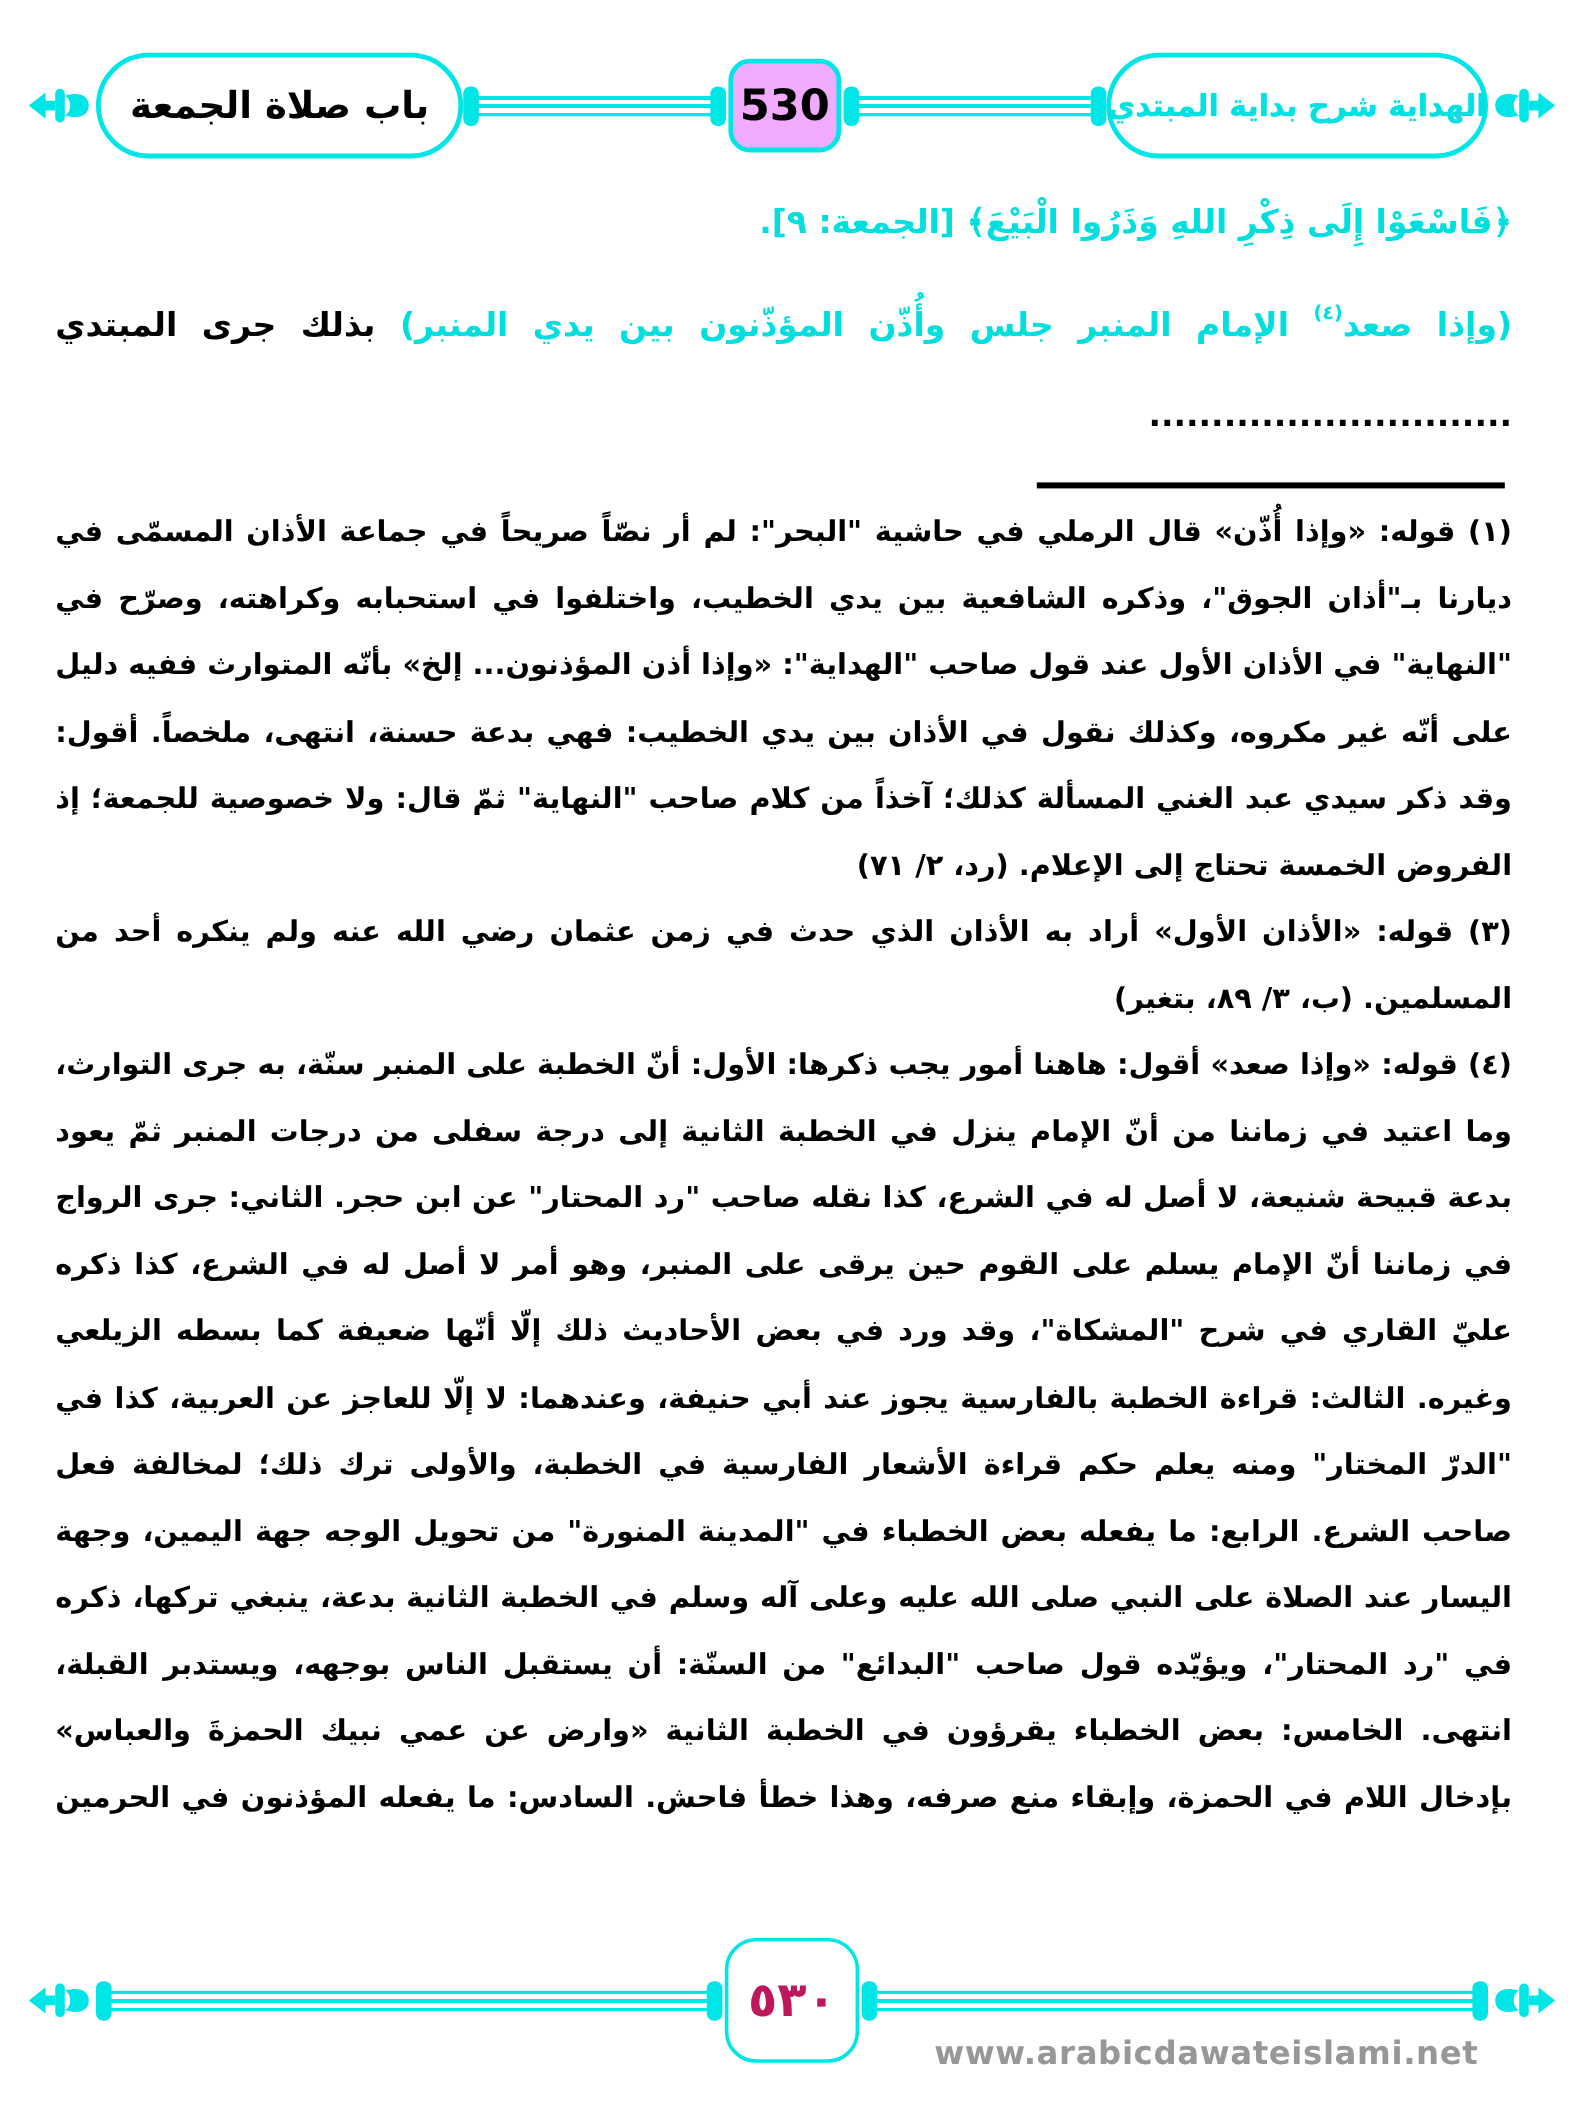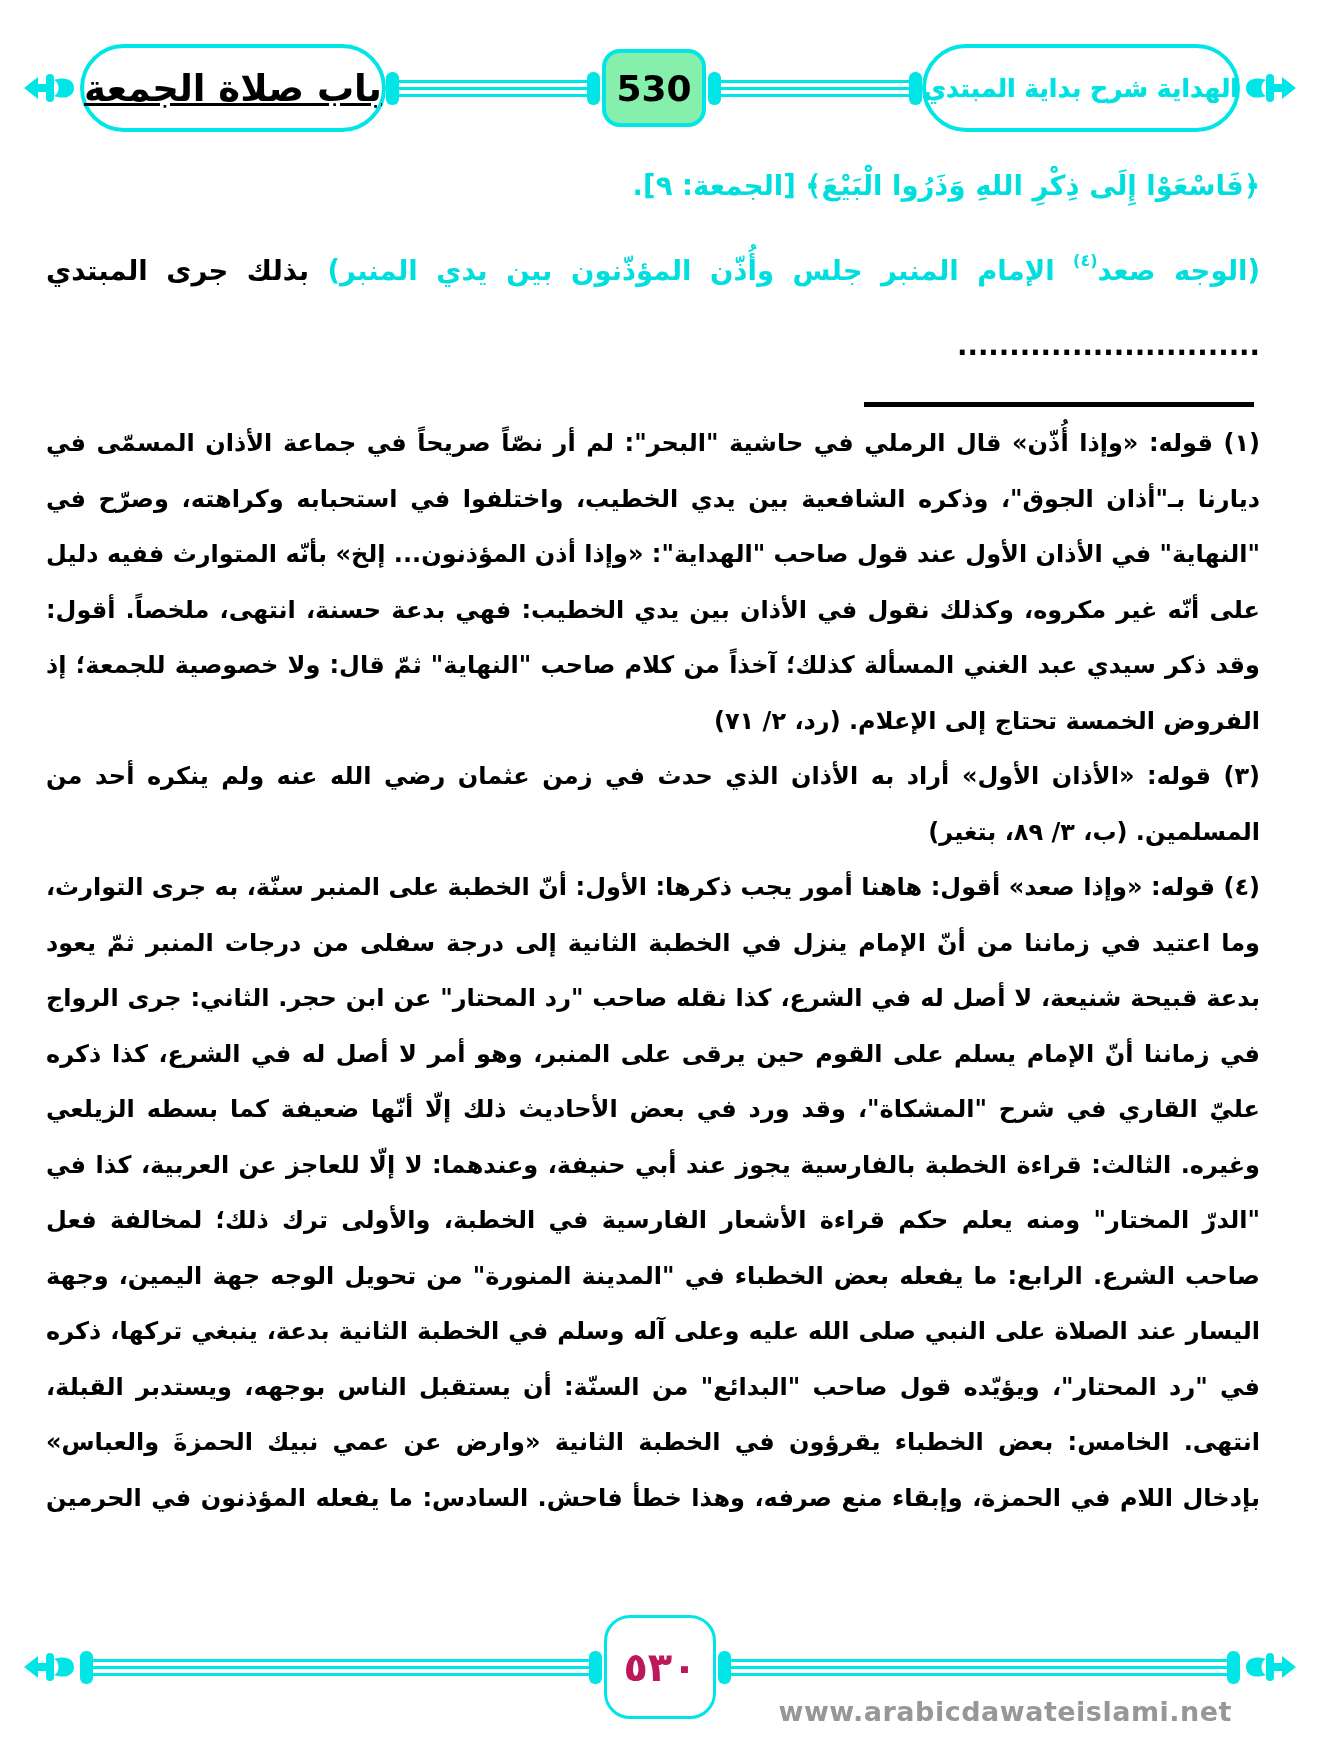--- a/index.html
+++ b/index.html
@@ -32,31 +32,31 @@
   .rule::before { left:-2px; }
   .rule::after { right:-2px; }
 
   .cartouche {
     flex:0 0 auto; height:88px; border:4px solid #00e6e6; border-radius:46px;
     background:#fff; display:flex; align-items:center; justify-content:center;
     padding:0 26px;
   }
   .chapter-cartouche { width:306px; }
   .chapter-cartouche span {
-    font-size:37px; font-weight:bold; color:#000; direction:rtl; white-space:nowrap;text-decoration:underline;
+    font-size:31px; font-weight:bold; color:#000; direction:rtl; white-space:nowrap;
   }
   .book-cartouche { width:318px; }
   .book-cartouche span {
     font-size:25px; font-weight:bold; color:#00e2e2; direction:rtl; white-space:nowrap;
     text-shadow:0 0 1px #00cccc;
   }
 
   .pagebox {
-    flex:0 0 auto; width:104px; height:78px; border:4px solid #00e6e6;
-    border-radius:18px; background:#86efac; display:flex; align-items:center;
+    flex:0 0 auto; width:94px; height:78px; border:4px solid #00e6e6;
+    border-radius:18px; background:#f0abfc; display:flex; align-items:center;
     justify-content:center; margin:0 2px;
   }
   .pagebox span { font-size:36px; font-weight:bold; color:#000; }
 
   .pagebox-footer {
     flex:0 0 auto; width:112px; height:104px; border:3px solid #00e6e6;
     border-radius:26px; background:#fff; display:flex; align-items:center;
     justify-content:center; margin:0 2px;
   }
   .pagebox-footer span { font-size:40px; font-weight:bold; color:#be185d; }
@@ -131,21 +131,21 @@
       <rect class="cy" x="26" y="6" width="8" height="28" rx="4"></rect>
       <path class="cy" d="M26 12 C14 8 6 12 6 20 C6 28 14 32 26 28 C20 26 20 14 26 12 Z"></path>
     </svg>
   </div>
 </div>
 
 <div class="matn">
 
   <p><span class="teal">﴿فَاسْعَوْا إِلَى ذِكْرِ اللهِ وَذَرُوا الْبَيْعَ﴾ [الجمعة: ٩].</span></p>
 
-  <p><span class="teal">(الوجه صعد</span><span class="sup-mark">(٤)</span><span class="teal"> الإمام المنبر جلس وأُذّن المؤذّنون بين يدي المنبر)</span><span> بذلك جرى المبتدي </span><span class="dots">.............................</span></p>
+  <p><span class="teal">(وإذا صعد</span><span class="sup-mark">(٤)</span><span class="teal"> الإمام المنبر جلس وأُذّن المؤذّنون بين يدي المنبر)</span><span> بذلك جرى المبتدي </span><span class="dots">.............................</span></p>
 </div>
 
 <div class="footnote-rule"></div>
 
 <div class="footnotes">
   <p>(١) قوله: «وإذا أُذّن» قال الرملي في حاشية "البحر": لم أر نصّاً صريحاً في جماعة الأذان المسمّى في ديارنا بـ"أذان الجوق"، وذكره الشافعية بين يدي الخطيب، واختلفوا في استحبابه وكراهته، وصرّح في "النهاية" في الأذان الأول عند قول صاحب "الهداية": «وإذا أذن المؤذنون... إلخ» بأنّه المتوارث ففيه دليل على أنّه غير مكروه، وكذلك نقول في الأذان بين يدي الخطيب: فهي بدعة حسنة، انتهى، ملخصاً. أقول: وقد ذكر سيدي عبد الغني المسألة كذلك؛ آخذاً من كلام صاحب "النهاية" ثمّ قال: ولا خصوصية للجمعة؛ إذ الفروض الخمسة تحتاج إلى الإعلام. (رد، ٢/ ٧١)</p>
   <p>(٣) قوله: «الأذان الأول» أراد به الأذان الذي حدث في زمن عثمان رضي الله عنه ولم ينكره أحد من المسلمين. (ب، ٣/ ٨٩، بتغير)</p>
   <p>(٤) قوله: «وإذا صعد» أقول: هاهنا أمور يجب ذكرها: الأول: أنّ الخطبة على المنبر سنّة، به جرى التوارث، وما اعتيد في زماننا من أنّ الإمام ينزل في الخطبة الثانية إلى درجة سفلى من درجات المنبر ثمّ يعود بدعة قبيحة شنيعة، لا أصل له في الشرع، كذا نقله صاحب "رد المحتار" عن ابن حجر. الثاني: جرى الرواج في زماننا أنّ الإمام يسلم على القوم حين يرقى على المنبر، وهو أمر لا أصل له في الشرع، كذا ذكره عليّ القاري في شرح "المشكاة"، وقد ورد في بعض الأحاديث ذلك إلّا أنّها ضعيفة كما بسطه الزيلعي وغيره. الثالث: قراءة الخطبة بالفارسية يجوز عند أبي حنيفة، وعندهما: لا إلّا للعاجز عن العربية، كذا في "الدرّ المختار" ومنه يعلم حكم قراءة الأشعار الفارسية في الخطبة، والأولى ترك ذلك؛ لمخالفة فعل صاحب الشرع. الرابع: ما يفعله بعض الخطباء في "المدينة المنورة" من تحويل الوجه جهة اليمين، وجهة اليسار عند الصلاة على النبي صلى الله عليه وعلى آله وسلم في الخطبة الثانية بدعة، ينبغي تركها، ذكره في "رد المحتار"، ويؤيّده قول صاحب "البدائع" من السنّة: أن يستقبل الناس بوجهه، ويستدبر القبلة، انتهى. الخامس: بعض الخطباء يقرؤون في الخطبة الثانية «وارض عن عمي نبيك الحمزةَ والعباس» بإدخال اللام في الحمزة، وإبقاء منع صرفه، وهذا خطأ فاحش. السادس: ما يفعله المؤذنون في الحرمين</p>
 </div>
 

